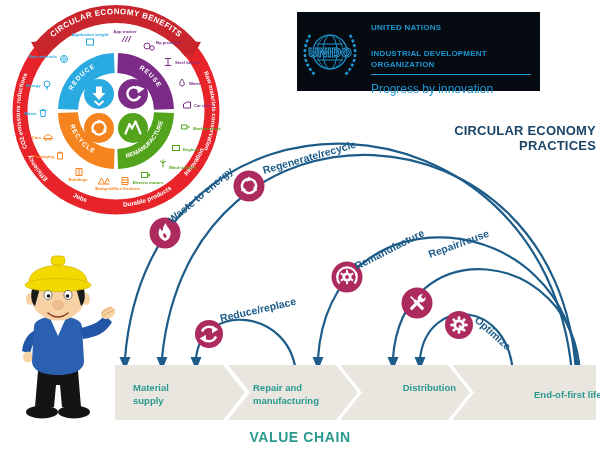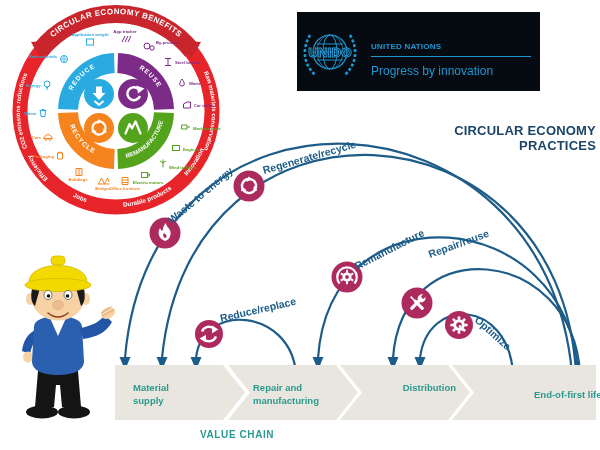--- a/index.html
+++ b/index.html
@@ -8,22 +8,22 @@
   .abs{position:absolute;}
   #unido-banner{left:297px;top:12px;width:243px;height:79px;background:#060b11;
     display:flex;align-items:center;}
   #unido-text{margin-left:8px;width:162px;}
   .unido-line{color:#1e96d2;font-weight:bold;font-size:8px;letter-spacing:.2px;line-height:11px;margin-top:15px;}
   #unido-divider{height:1px;background:#1e96d2;margin:4px 0 7px 0;width:160px;}
   #unido-tagline{color:#1e96d2;font-weight:normal;font-size:12px;}
   #practices-heading{left:434px;top:123px;width:162px;text-align:right;color:#1b4468;
     font-weight:bold;font-size:13px;letter-spacing:.2px;}
   .stage-label{color:#2a9a8f;font-weight:bold;font-size:9.5px;line-height:13px;}
-  #value-chain-label{left:200px;top:429px;width:200px;text-align:left;color:#2a9a8f;
-    font-weight:bold;font-size:10px;letter-spacing:.6px;}
+  #value-chain-label{left:200px;top:429px;width:200px;text-align:center;color:#2a9a8f;
+    font-weight:bold;font-size:14px;letter-spacing:.6px;}
   svg{position:absolute;}
   text{font-family:"Liberation Sans",sans-serif;}
 </style>
 </head>
 <body>
 
 <div id="canvas">
 
 <svg class="abs" style="left:0;top:0" width="600" height="450" viewBox="0 0 600 450">
   <g stroke="#1d5c88" stroke-width="2.2" fill="none">
@@ -333,20 +333,21 @@
     <ellipse cx="33" cy="33" rx="13" ry="17" fill="none" stroke="#1e96d2" stroke-width="0.7"></ellipse>
     <line x1="20" y1="25" x2="46" y2="25" stroke="#1e96d2" stroke-width="1"></line>
     <line x1="16" y1="33" x2="50" y2="33" stroke="#1e96d2" stroke-width="1"></line>
     <line x1="20" y1="41" x2="46" y2="41" stroke="#1e96d2" stroke-width="1"></line>
     <path d="M13,16 C5,30 6,44 18,56" fill="none" stroke="#1e96d2" stroke-width="2.6" stroke-dasharray="3,2"></path>
     <path d="M53,16 C61,30 60,44 48,56" fill="none" stroke="#1e96d2" stroke-width="2.6" stroke-dasharray="3,2"></path>
     <text x="33" y="38" text-anchor="middle" font-size="13.5" font-weight="bold" fill="#06121e" stroke="#2aa3e0" stroke-width="0.9">UNIDO</text>
   </svg>
   <div id="unido-text">
     <div class="unido-line">UNITED NATIONS</div>
+    <div class="unido-line">INDUSTRIAL DEVELOPMENT ORGANIZATION</div>
     <div id="unido-divider"></div>
     <div id="unido-tagline">Progress by innovation</div>
   </div>
 </div>
 
 <div class="abs" id="practices-heading">CIRCULAR ECONOMY PRACTICES</div>
 
 <svg class="abs" style="left:4px;top:243px" width="118" height="180" viewBox="0 0 118 180">
   <ellipse cx="38" cy="169" rx="16" ry="6.5" fill="#141414"></ellipse>
   <ellipse cx="70" cy="169" rx="16" ry="6.5" fill="#141414"></ellipse>

